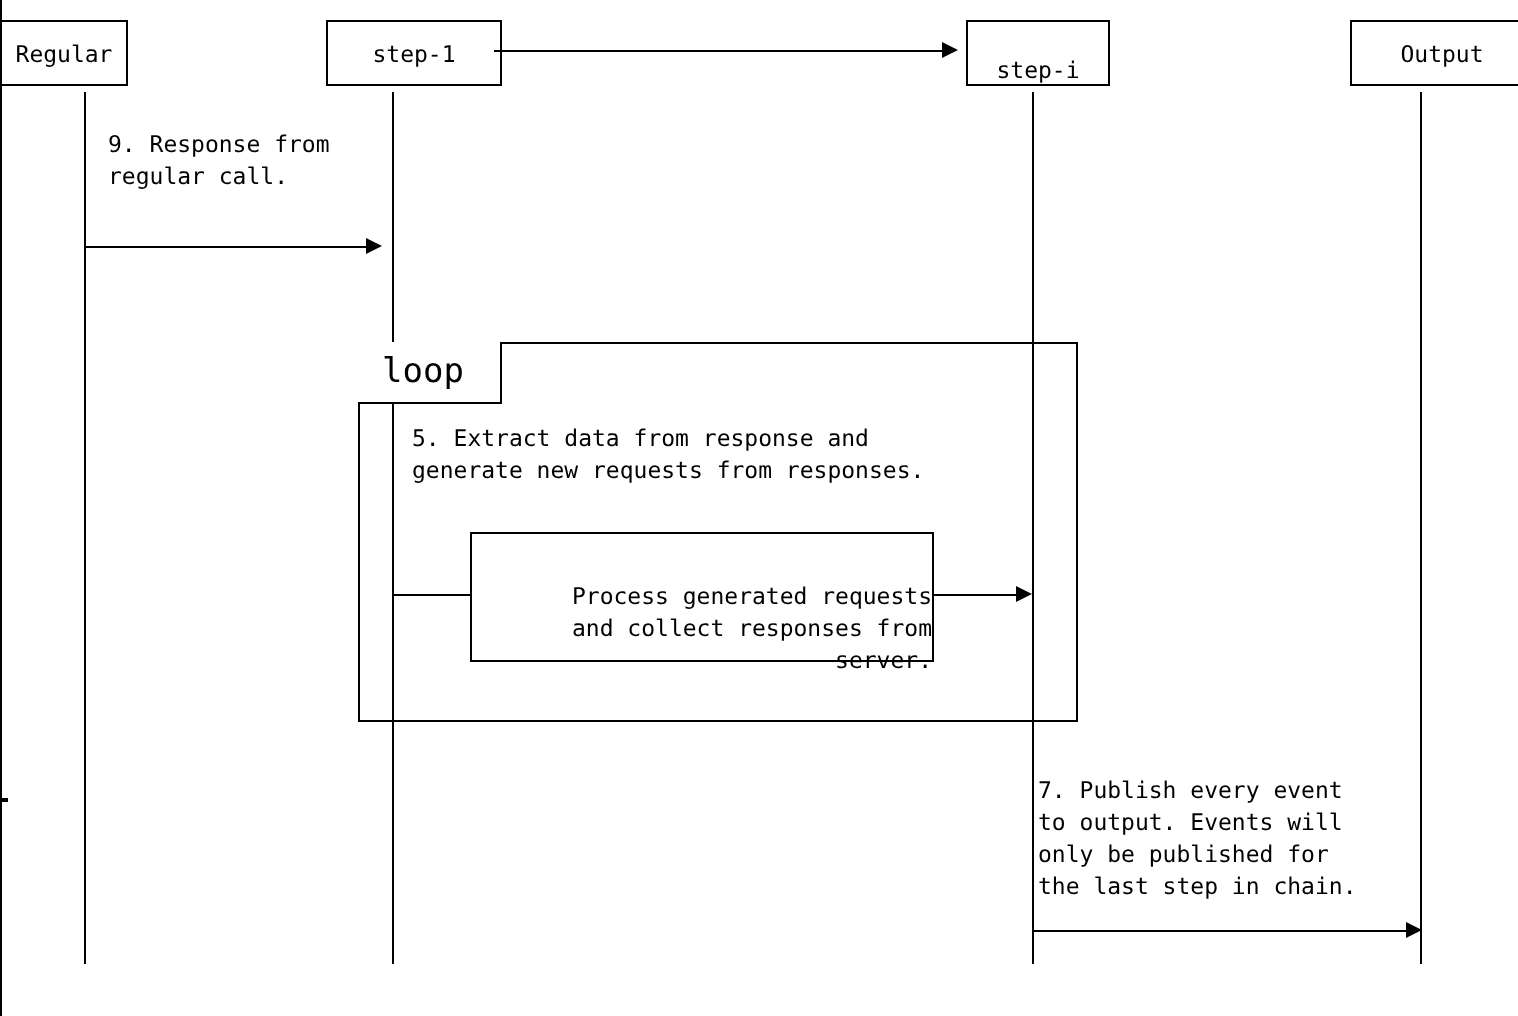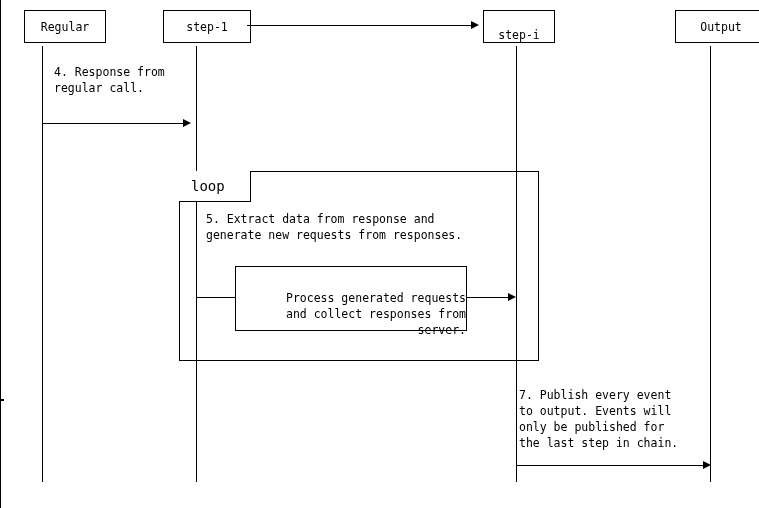--- a/index.html
+++ b/index.html
@@ -82,21 +82,21 @@
   }
   .frag-tab {
     position: absolute;
     box-sizing: border-box;
     border: 1px solid #000000;
     border-top: none;
     border-left: none;
     background: #ffffff;
     display: flex;
     align-items: center;
-    font-size: 14px;
+    font-size: 17px;
     color: #000000;
     padding-left: 12px;
   }
   
   .note {
     position: absolute;
     box-sizing: border-box;
     border: 1px solid #000000;
     background: #ffffff;
     font-size: 11.5px;
@@ -108,21 +108,21 @@
   }
 </style>
 </head>
 <body>
 
 <div id="canvas">
 
   <div class="page-edge"></div>
   <div class="edge-tick"></div>
 
-  <div class="participant" style="left:24px; top:10px; width:82px; height:33px;">
+  <div class="participant" style="left:0; top:10px; width:64px; height:33px;">
     <span>Regular</span>
   </div>
 
   <div class="participant" style="left:163px; top:10px; width:88px; height:33px;">
     <span>step-1</span>
   </div>
 
   <div class="participant" style="left:483px; top:10px; width:72px; height:33px;align-items:flex-end;">
     <span>step-i</span>
   </div>
@@ -132,21 +132,21 @@
   </div>
 
   <div class="lifeline" style="left:42px; top:46px; height:436px;"></div>
   <div class="lifeline" style="left:196px; top:46px; height:436px;"></div>
   <div class="lifeline" style="left:516px; top:46px; height:436px;"></div>
   <div class="lifeline" style="left:710px; top:46px; height:436px;"></div>
 
   <div class="msg-line" style="left:247px; top:25px; width:224px;"></div>
   <div class="msg-head" style="left:471px; top:21px;"></div>
 
-  <div class="msg-text" style="left:54px; top:64px;">4. Response from
+  <div class="msg-text" style="left:54px; top:64px;">9. Response from
 regular call.</div>
   <div class="msg-line" style="left:42px; top:123px; width:141px;"></div>
   <div class="msg-head" style="left:183px; top:119px;"></div>
 
   <div class="frag" style="left:179px; top:171px; width:360px; height:190px;"></div>
   <div class="frag-tab" style="left:179px; top:171px; width:72px; height:31px;">
     <span>loop</span>
   </div>
   <div class="msg-text" style="left:206px; top:211px;">5. Extract data from response and
 generate new requests from responses.</div>

